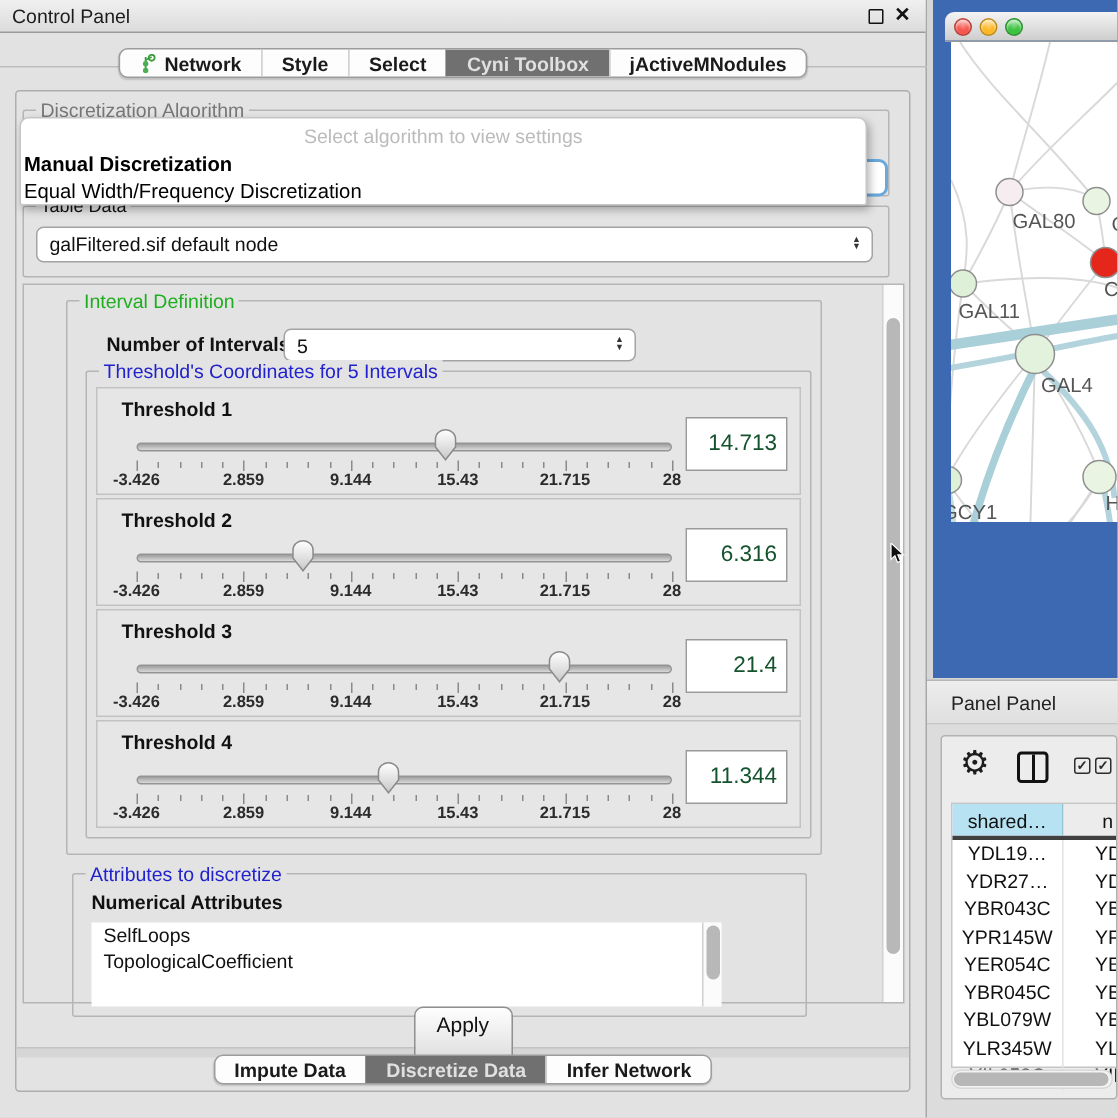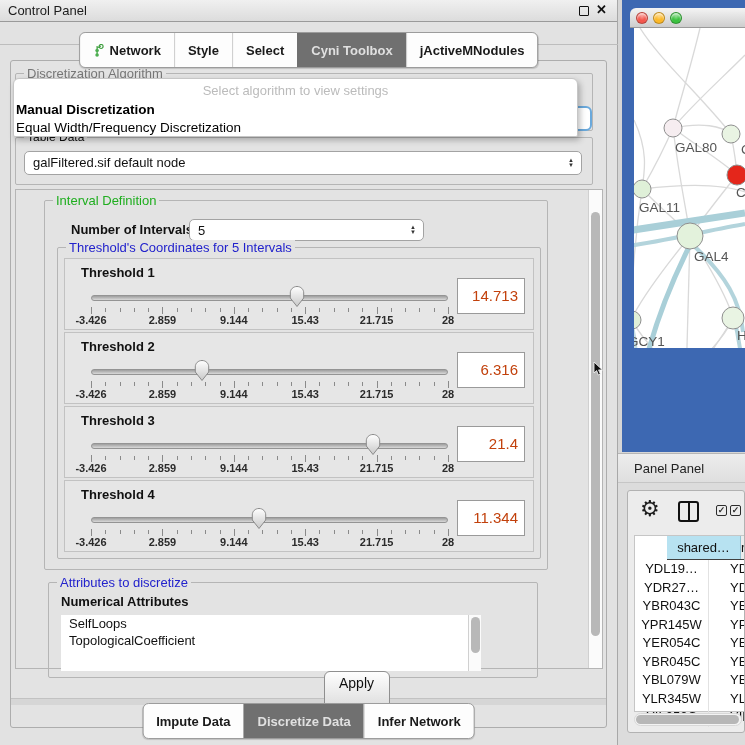--- a/index.html
+++ b/index.html
@@ -11,21 +11,21 @@
   #control-panel { left:0; top:0; width:618px; height:745px; background:#e2e2e2;
     border-right:1px solid #a8a8a8; }
   #titlebar { left:0; top:0; width:100%; height:22px;
     background:linear-gradient(#f0f0f0,#dcdcdc); border-bottom:1px solid #9a9a9a; }
   #titlebar .title { position:absolute; left:8px; top:0; line-height:21px; font-size:13px; color:#1c1c1c; }
   .float-btn { position:absolute; right:28px; top:6px; width:10px; height:10px;
     border:1.5px solid #111; border-radius:1px; }
   .close-btn { position:absolute; right:10px; top:2px; font-size:13px; font-weight:bold; color:#111; }
 
   .tabline { left:0; top:44px; width:618px; height:1px; background:#bdbdbd; }
-  .tabbar { display:flex; height:36px; background:#fdfdfd; border:1px solid #9c9c9c;
+  .tabbar { display:flex; height:20px; background:#fdfdfd; border:1px solid #9c9c9c;
     border-radius:6px; overflow:hidden; box-shadow:0 1px 1px rgba(0,0,0,.15); z-index:3; }
   .tabbar .tab { display:flex; align-items:center; padding:0 13px; font-size:13px; font-weight:bold;
     color:#1a1a1a; border-left:1px solid #ccc; cursor:default; white-space:nowrap; }
   .tabbar .tab:first-child { border-left:none; }
   .tabbar .tab.sel { background:#707070; color:#e0e0e0; border-left-color:#707070; }
   #top-tabs { top:32px; left:50%; transform:translateX(-50%); }
   #bottom-tabs { top:703px; left:50%; transform:translateX(-50%); }
 
   #outer-panel { left:10px; top:60px; width:597px; height:668px; background:#e3e3e3;
     border:1px solid #adadad; border-radius:3px; }
@@ -57,28 +57,28 @@
   .t-label { position:absolute; left:16px; top:6px; font-size:13px; font-weight:bold; color:#111; }
   .track { position:absolute; left:26px; top:36px; width:357px; height:6px; border-radius:3px;
     background:linear-gradient(#9e9e9e,#d9d9d9); border:1px solid #949494; }
   .ticks { position:absolute; left:26px; top:46px; width:357px; height:9px; }
   .tick { position:absolute; top:2px; width:1px; background:#8a8a8a; }
   .tick.major { height:7px; } .tick.minor { height:4px; top:3px; }
   .scale { position:absolute; left:26px; top:55px; width:357px; height:12px; }
   .scale span { position:absolute; transform:translateX(-50%); font-size:11px; font-weight:bold; color:#2b2b2b; white-space:nowrap; }
   .thumb-pin { position:absolute; top:26px; width:16px; height:24px; }
   .vbox { position:absolute; right:8px; top:19px; width:68px; height:36px; background:#fff;
-    border:1px solid #9a9a9a; font-size:15px; color:#c2410c; text-align:right; line-height:34px; padding-right:6px; }
+    border:1px solid #9a9a9a; font-size:15px; color:#14532d; text-align:right; line-height:34px; padding-right:6px; }
 
   .list { position:absolute; background:#fff; overflow:hidden; }
   .list .item { font-size:13px; color:#111; line-height:17px; padding-left:8px; white-space:nowrap; }
 
   .apply { position:absolute; left:50%; transform:translateX(-50%); top:610px; width:66px; height:42px;
     background:linear-gradient(#fefefe,#d9d9d9); border:1px solid #8f8f8f; border-radius:6px;
-    font-size:14px; color:#111; text-align:center; line-height:23px;margin-left:48px; }
+    font-size:14px; color:#111; text-align:center; line-height:23px; }
   #panel-strip { left:0; top:637px; width:595px; height:7px; background:#d6d6d6; border-top:1px solid #c2c2c2; }
 
   
   #net-window { left:622px; top:0; width:123px; height:452px; background:#3d68b2; }
   #net-titlebar { left:8px; top:8px; width:115px; height:20px; border-radius:6px 0 0 0;
     background:linear-gradient(#f4f4f4,#cdcdcd); border-bottom:1px solid #9a9a9a; }
   .light { position:absolute; top:4px; width:12px; height:12px; border-radius:50%;
     border:1px solid rgba(0,0,0,.25); box-shadow:inset 0 2px 2px rgba(255,255,255,.7); }
   #net-canvas { left:12px; top:28px; width:111px; height:320px; background:#fff; overflow:hidden; }
 
@@ -90,21 +90,21 @@
   #tp-card { left:627px; top:490px; width:118px; height:243px; background:#ececec;
     border:1px solid #b2b2b2; border-radius:3px; overflow:hidden; }
   #tp-toolbar { position:absolute; left:0; top:0; width:100%; height:42px; }
   .gear { position:absolute; left:12px; top:5px; font-size:22px; color:#1d1d1d; }
   .col-icon { position:absolute; left:50px; top:10px; width:21px; height:21px; border:2px solid #111; border-radius:3px; }
   .col-icon:before { content:""; position:absolute; left:8px; top:0; width:2px; height:100%; background:#111; }
   .cb { position:absolute; top:14px; width:11px; height:11px; border:1.5px solid #2c2c2c; border-radius:2px;
     font-size:9px; line-height:9px; text-align:center; color:#2c2c2c; font-weight:bold; }
   #tp-table { position:absolute; left:6px; top:44px; right:0; bottom:20px; background:#fff;
     border:1px solid #c6c6c6; border-right:none; }
-  .th-row { display:flex; height:24px; border-bottom:1px solid #404040;margin-left:32px; }
+  .th-row { display:flex; height:24px; border-bottom:3px solid #404040; }
   .th { font-size:13px; color:#111; line-height:23px; text-align:center; overflow:hidden; white-space:nowrap; }
   .th.c1 { width:74px; background:#b7e2f1; border-right:1px solid #93c3d4; }
   .th.c2 { flex:1; background:#ececec; text-align:right; padding-right:2px; }
   .tr { display:flex; height:18.5px;gap:12px; }
   .td { font-size:13px; color:#111; line-height:18px; white-space:nowrap; overflow:hidden; }
   .td.c1 { width:74px; text-align:center; border-right:1px solid #e2e2e2; }
   .td.c2 { flex:1; padding-left:9px; }
   #tp-hscroll { position:absolute; left:6px; right:2px; bottom:6px; height:13px; background:#f3f3f3;
     border:1px solid #d8d8d8; border-radius:7px; }
   #tp-hscroll .thumb { position:absolute; left:1px; top:1px; height:9px; width:97%; border-radius:5px; background:#b7b7b7; }

